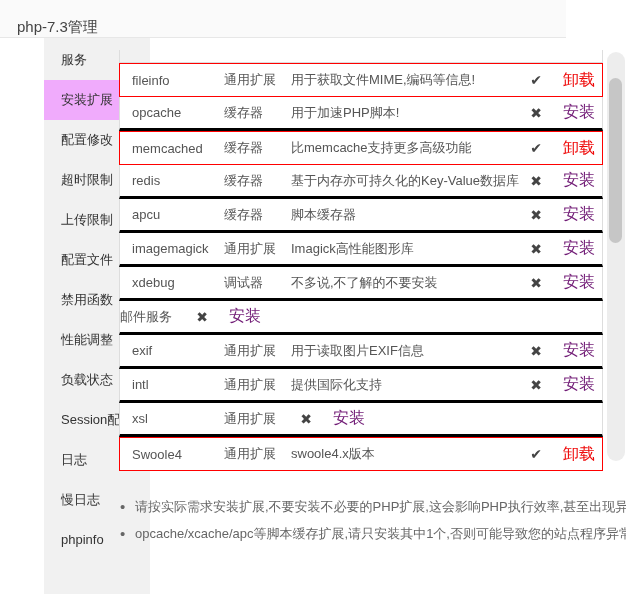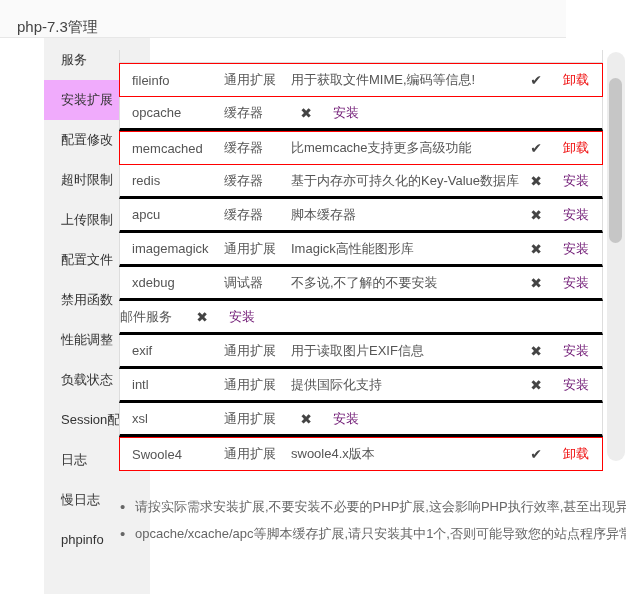--- a/index.html
+++ b/index.html
@@ -57,21 +57,21 @@
     background: #fff;
   }
   .ext-row.installed { border: 1px solid #ff0000; }
   .col { overflow: hidden; white-space: nowrap; }
   .col.name   { width: 104px; padding-left: 12px; }
   .col.type   { width: 67px; }
   .col.desc   { width: 230px; flex: 1 1 auto; }
   .col.status { width: 30px; flex: 0 0 auto; text-align: center;
                 font-size: 14px; color: #444; }
   .col.action { width: 51px; flex: 0 0 auto; padding-left: 12px; }
-  .col.action a { text-decoration: none; font-size: 13px; cursor: pointer; }
+  .col.action a { text-decoration: none; font-size: 16px; cursor: pointer; }
   .col.action a.install   { color: #701a75; }
   .col.action a.uninstall { color: #ef0808; }
   
   .scrollbar-track {
     position: absolute; left: 607px; top: 52px; width: 18px; height: 409px;
     background: #ededed; border-radius: 9px;
   }
   .scrollbar-thumb {
     position: absolute; left: 2px; top: 26px; width: 13px; height: 165px;
     background: #c6c6c6; border-radius: 7px;
@@ -147,20 +147,21 @@
 <div class="ext-row installed">
     <div class="col name">fileinfo</div>
     <div class="col type">通用扩展</div>
     <div class="col desc">用于获取文件MIME,编码等信息!</div>
     <div class="col status">✔</div>
     <div class="col action"><a class="uninstall">卸载</a></div>
   </div>
     <div class="ext-row">
     <div class="col name">opcache</div>
     <div class="col type">缓存器</div>
+    <div class="col desc">用于加速PHP脚本!</div>
     <div class="col status">✖</div>
     <div class="col action"><a class="install">安装</a></div>
   </div>
     <div class="ext-row installed">
     <div class="col name">memcached</div>
     <div class="col type">缓存器</div>
     <div class="col desc">比memcache支持更多高级功能</div>
     <div class="col status">✔</div>
     <div class="col action"><a class="uninstall">卸载</a></div>
   </div>

